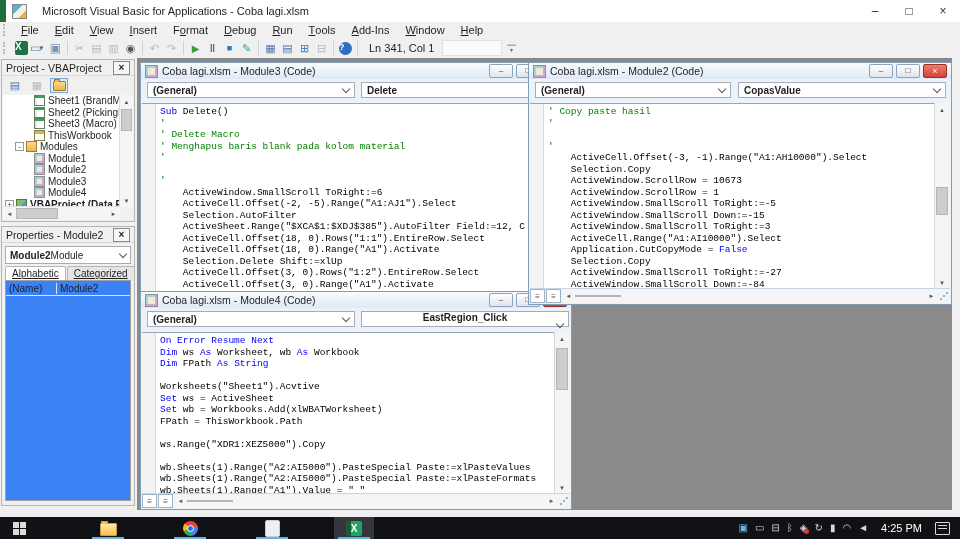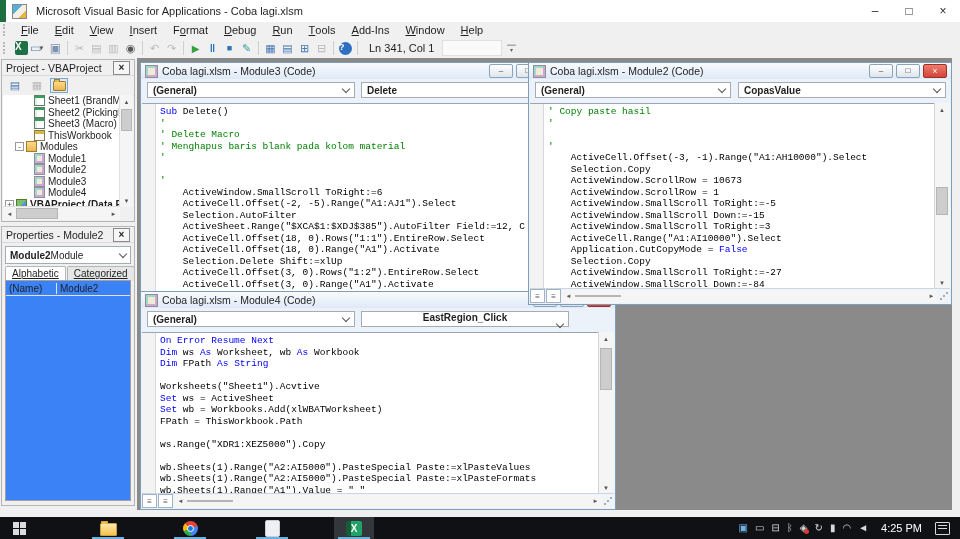--- a/index.html
+++ b/index.html
@@ -5,21 +5,21 @@
   html,body{margin:0;padding:0;}
   u{text-decoration:underline;}
   .screen{position:relative;width:960px;height:539px;overflow:hidden;background:#f0f0f0;
           font-family:"Liberation Sans",sans-serif;color:#1f1f1f;-webkit-font-smoothing:antialiased;}
 
   
   .titlebar{position:absolute;left:0;top:0;width:960px;height:22px;background:#ffffff;display:flex;align-items:center;}
   .green-strip{position:absolute;left:0;top:0;width:6px;height:22px;background:#1d6f42;}
   .vba-icon{width:13px;height:13px;margin-left:12px;border:1px solid #888;
             background:linear-gradient(135deg,#57b0d8 0 35%,#f4f0e4 35% 70%,#e8b23c 70%);}
-  .title-text{font-size:11px;margin-left:9px;}
+  .title-text{font-size:11px;margin-left:15px;}
   .win-controls{margin-left:auto;display:flex;}
   .win-btn{width:34px;height:22px;display:flex;align-items:center;justify-content:center;font-size:12px;color:#333;}
 
   
   .menubar{position:absolute;left:0;top:22px;width:960px;height:16px;background:#f0f0f0;display:flex;align-items:center;border-bottom:1px solid #e3e3e3;}
   .drag-dots{width:5px;height:12px;margin:0 3px;border-left:2px dotted #b8b8b8;}
   .menu-item{font-size:11px;padding:0 8px;height:16px;display:flex;align-items:center;}
 
   
   .toolbar{position:absolute;left:0;top:38px;width:960px;height:20px;background:#f0f0f0;display:flex;align-items:center;border-bottom:1px solid #d9d9d9;}
@@ -421,21 +421,21 @@
               <div class="code-line"><span class="seg-tx">    ActiveSheet.Range("$XCA$1:$XDJ$385").AutoFilter Field:=12, C</span></div>
               <div class="code-line"><span class="seg-tx">    ActiveCell.Offset(18, 0).Rows("1:1").EntireRow.Select</span></div>
               <div class="code-line"><span class="seg-tx">    ActiveCell.Offset(18, 0).Range("A1").Activate</span></div>
               <div class="code-line"><span class="seg-tx">    Selection.Delete Shift:=xlUp</span></div>
               <div class="code-line"><span class="seg-tx">    ActiveCell.Offset(3, 0).Rows("1:2").EntireRow.Select</span></div>
               <div class="code-line"><span class="seg-tx">    ActiveCell.Offset(3, 0).Range("A1").Activate</span></div>
             </div>
         </div>
       </div>
 
-      <div class="cw" style="left:3px;top:233px;width:476px;height:219px;z-index:2;">
+      <div class="cw" style="left:3px;top:233px;width:432px;height:219px;z-index:2;">
         <div class="cw-title">
           <span class="ic-module"></span>
           <span>Coba lagi.xlsm - Module4 (Code)</span>
           <span class="cw-btns">
             <span class="cw-btn">–</span>
             <span class="cw-btn">□</span>
             <span class="cw-btn close">×</span>
           </span>
         </div>
         <div class="cw-combos">

